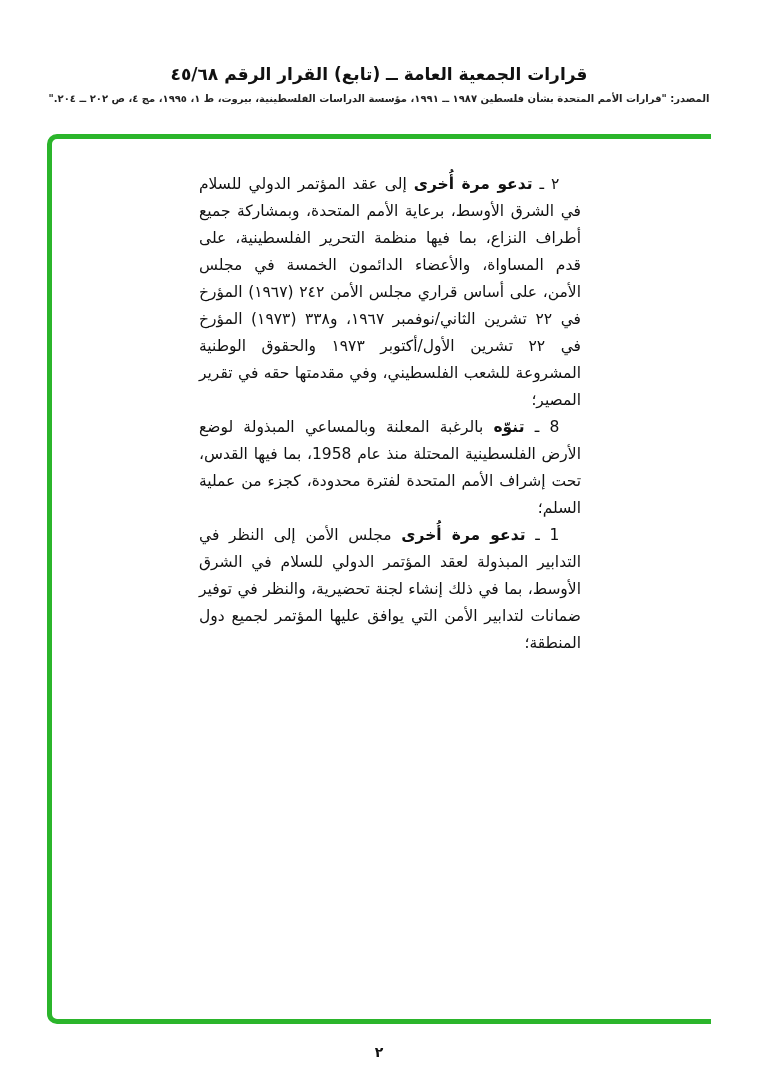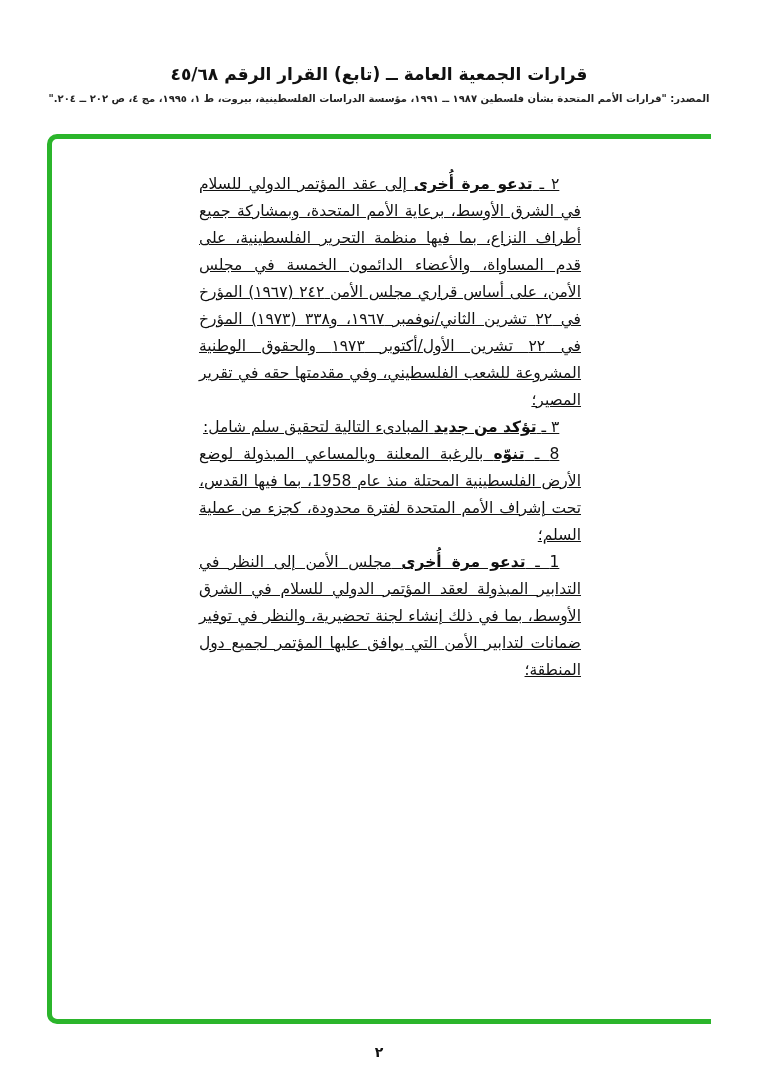--- a/index.html
+++ b/index.html
@@ -39,21 +39,21 @@
     padding-top:32px;
   }
   .textblock {
     width:382px;
     margin:0 auto;
     direction:rtl;
     text-align:justify;
     font-size:15.5px;
     line-height:27px;
   }
-  .para { text-indent:1.4em;text-decoration:underline; }
+  .para { text-indent:1.4em; }
   .para .lead { font-weight:bold; }
   .footer {
     text-align:center;
     margin-top:18px;
   }
   .page-number {
     font-size:14px;
     font-weight:bold;
   }
 </style>
@@ -69,25 +69,20 @@
 
   <div class="frame" style="border-color: rgb(43, 181, 43);">
     <div class="textblock">
 
       <p class="para">
         <span class="marker">٢ ـ</span>
         <span class="lead">تدعو مرة أُخرى</span>
         <span class="ptext">إلى عقد المؤتمر الدولي للسلام في الشرق الأوسط، برعاية الأمم المتحدة، وبمشاركة جميع أطراف النزاع، بما فيها منظمة التحرير الفلسطينية، على قدم المساواة، والأعضاء الدائمون الخمسة في مجلس الأمن، على أساس قراري مجلس الأمن ٢٤٢ (١٩٦٧) المؤرخ في ٢٢ تشرين الثاني/نوفمبر ١٩٦٧، و٣٣٨ (١٩٧٣) المؤرخ في ٢٢ تشرين الأول/أكتوبر ١٩٧٣ والحقوق الوطنية المشروعة للشعب الفلسطيني، وفي مقدمتها حقه في تقرير المصير؛</span>
       </p>
 
-      <p class="para">
-        <span class="marker">٣ ـ</span>
-        <span class="lead">تؤكد من جديد</span>
-        <span class="ptext">المبادىء التالية لتحقيق سلم شامل:</span>
-      </p>
 
 
 
 
 
 
       <p class="para">
         <span class="marker">8 ـ</span>
         <span class="lead">تنوّه</span>
         <span class="ptext">بالرغبة المعلنة وبالمساعي المبذولة لوضع الأرض الفلسطينية المحتلة منذ عام 1958، بما فيها القدس، تحت إشراف الأمم المتحدة لفترة محدودة، كجزء من عملية السلم؛</span>

